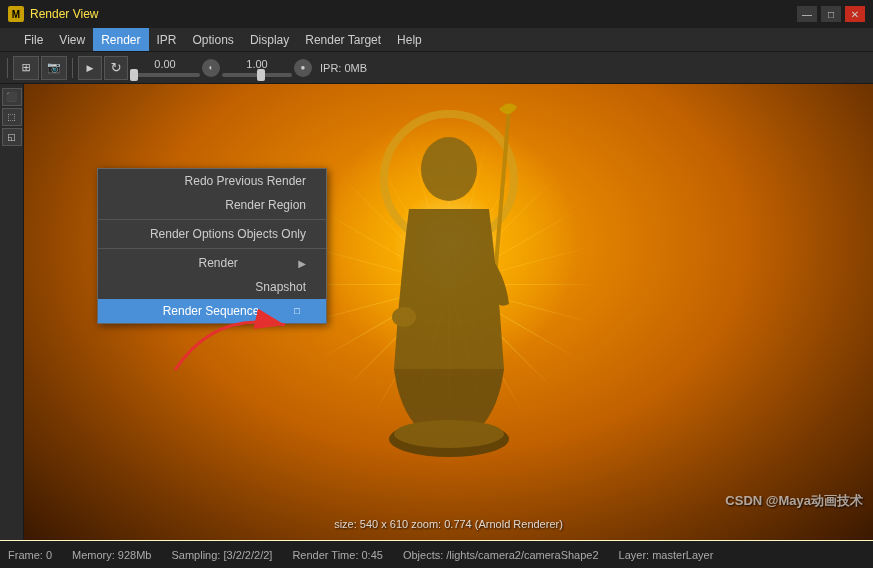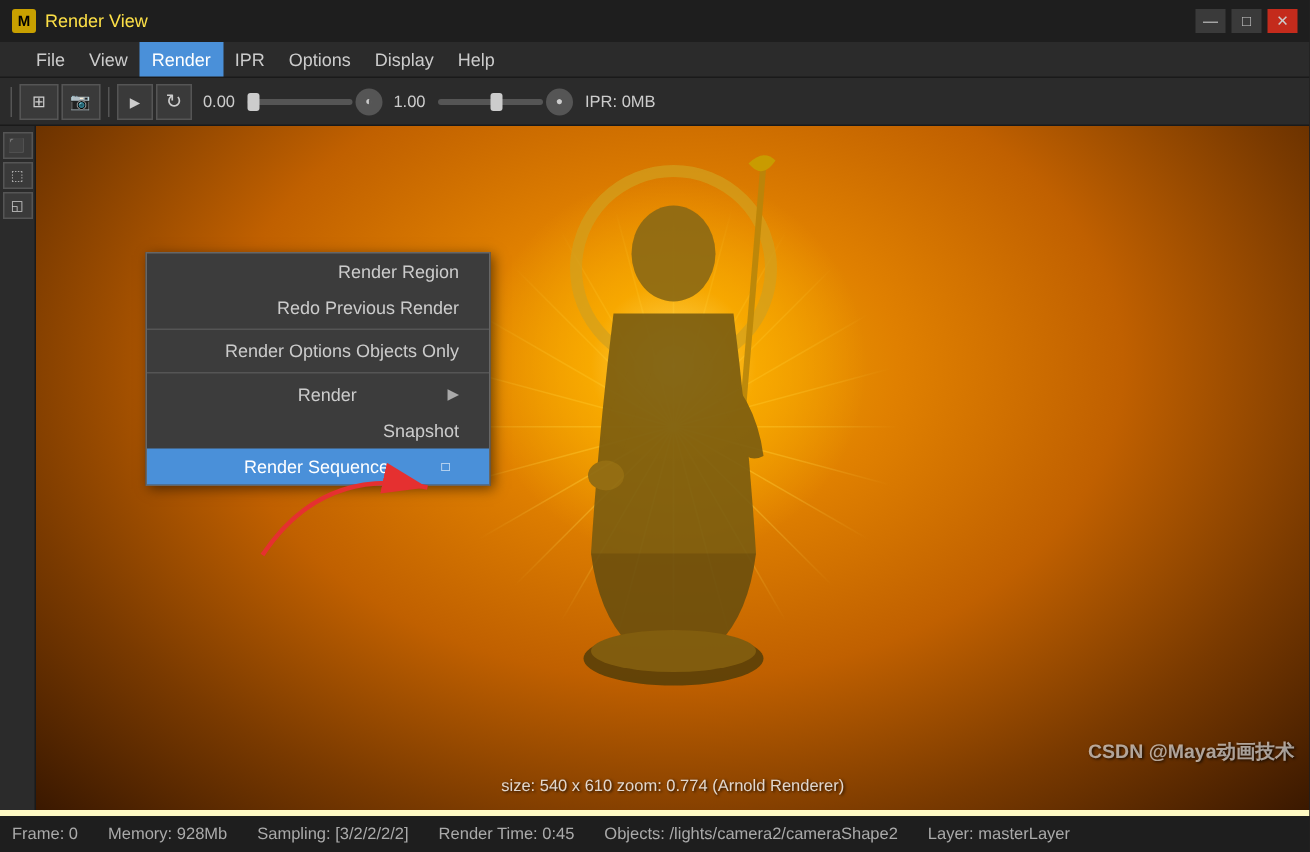--- a/index.html
+++ b/index.html
@@ -128,20 +128,21 @@
       color: #ccc;
       cursor: pointer;
       display: flex;
       align-items: center;
       justify-content: center;
     }
     .toolbar-slider-group {
       display: flex;
       align-items: center;
       gap: 3px;
+      flex-direction: column;
     }
     .toolbar-value {
       color: #ccc;
       font-size: 11px;
       width: 32px;
       text-align: center;
     }
     .toolbar-slider {
       width: 70px;
       height: 4px;
@@ -331,21 +332,21 @@
     
     .status-bar {
       height: 28px;
       background: #1e1e1e;
       display: flex;
       align-items: center;
       padding: 0 8px;
       gap: 20px;
       font-size: 11px;
       color: #aaaaaa;
-      border-top: 4px solid #fef9c3;
+      border-top: 1px solid #fef9c3;
       position: absolute;
       bottom: 0;
       left: 0;
       right: 0;
     }
     .status-item {
       display: flex;
       align-items: center;
       gap: 4px;
     }
@@ -365,20 +366,21 @@
   </div>
 </div>
 
 <div class="menu-bar">
   <div class="menu-item">File</div>
   <div class="menu-item">View</div>
   <div class="menu-item active">Render</div>
   <div class="menu-item">IPR</div>
   <div class="menu-item">Options</div>
   <div class="menu-item">Display</div>
+  <div class="menu-item">Render Target</div>
   <div class="menu-item">Help</div>
 </div>
 
 <div class="toolbar">
   <div class="toolbar-separator"></div>
   <button class="toolbar-btn">⊞</button>
   <button class="toolbar-btn">📷</button>
   <div class="toolbar-separator"></div>
   <div style="width:24px;height:24px;background:#3a3a3a;border:1px solid #555;display:flex;align-items:center;justify-content:center;font-size:9px;color:#ccc;">▶</div>
   <button class="toolbar-refresh-btn">↻</button>
@@ -463,25 +465,25 @@
     </svg>
 
     <div class="viewport-info">size: 540 x 610  zoom: 0.774   (Arnold Renderer)</div>
 
     <div class="watermark">CSDN @Maya动画技术</div>
   </div>
 
   <div class="dropdown-menu">
     <div class="dropdown-item">
       <span class="dropdown-check"></span>
-      <span>Render Region</span>
+      <span>Redo Previous Render</span>
     </div>
     <div class="dropdown-item">
       <span class="dropdown-check"></span>
-      <span>Redo Previous Render</span>
+      <span>Render Region</span>
     </div>
     <div class="dropdown-separator"></div>
     <div class="dropdown-item">
       <span class="dropdown-check"></span>
       <span>Render Options Objects Only</span>
     </div>
     <div class="dropdown-separator"></div>
     <div class="dropdown-item">
       <span class="dropdown-check"></span>
       <span>Render</span>

